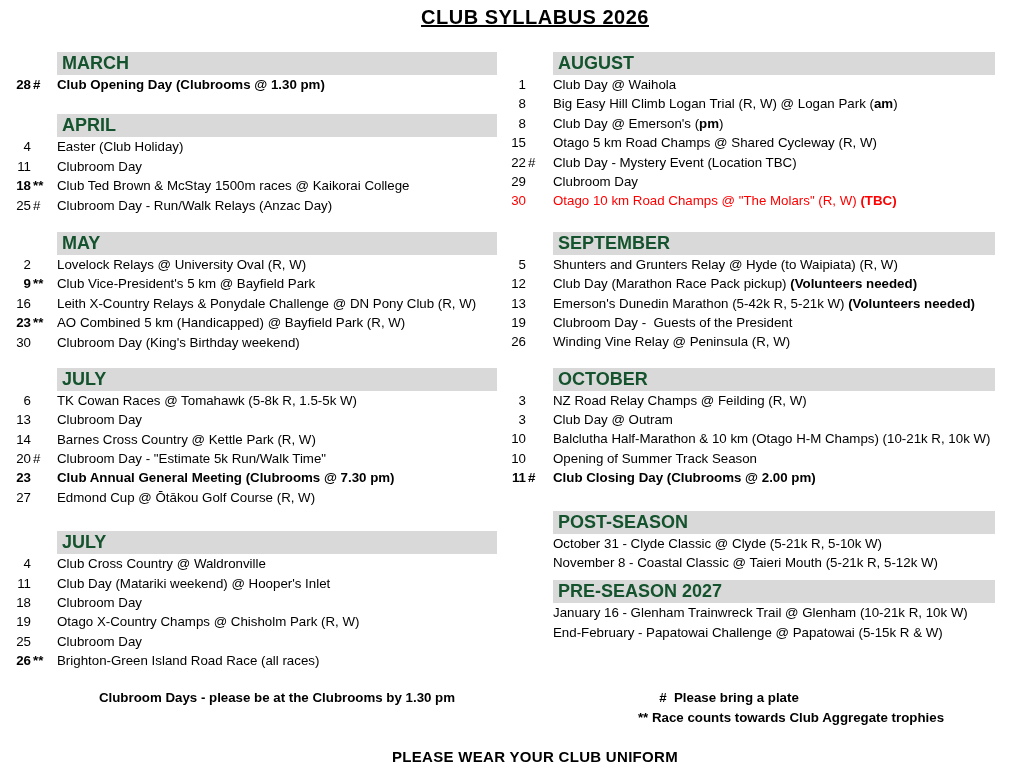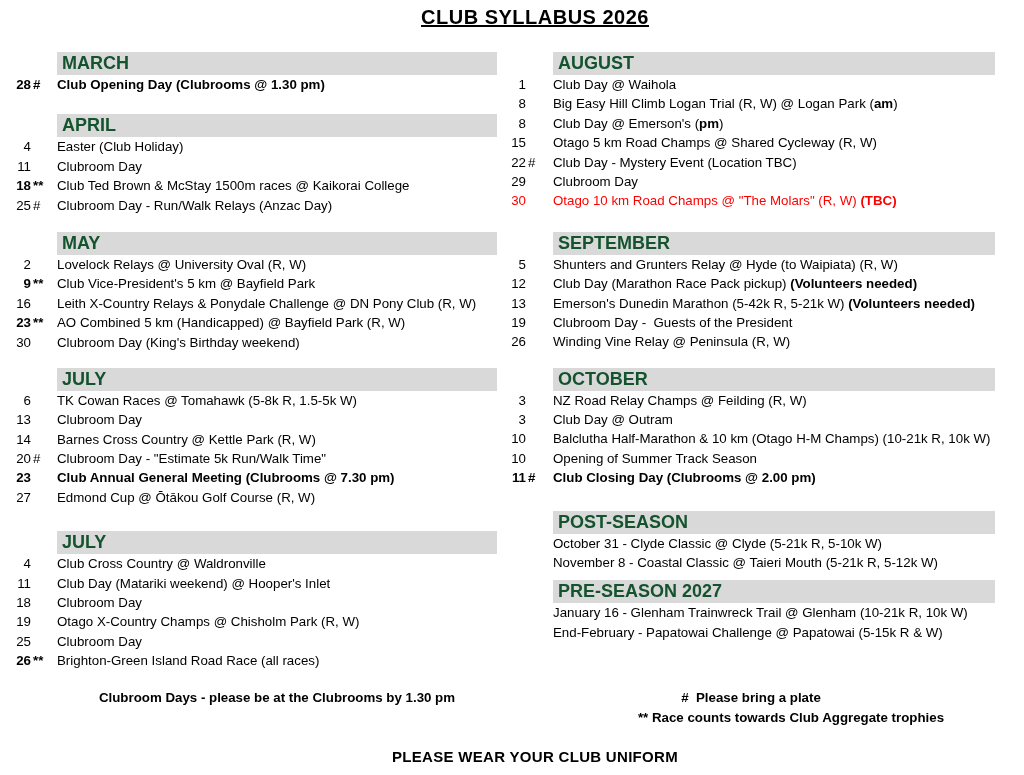--- a/index.html
+++ b/index.html
@@ -37,21 +37,21 @@
   .col-right .date{width:48px;}
   .num{width:21px;flex:none;text-align:right;white-space:nowrap;}
   .sfx{flex:1;margin-left:2px;text-align:left;white-space:nowrap;}
   .txt{flex:1;white-space:nowrap;overflow:visible;}
   .txt span{white-space:pre;}
   .row.nodate .txt{margin-left:48px;}
   .b{font-weight:bold;}
   .red{color:#fe0000;}
   .fnote{position:absolute;font-weight:bold;font-size:13.3px;white-space:pre;}
   .footer-left{left:57px;width:440px;top:690px;text-align:center;}
-  .footer-plate{left:751px;top:690px;transform:translateX(-50%);}
+  .footer-plate{left:729px;top:690px;transform:translateX(-50%);}
   .footer-race{left:791px;top:710px;transform:translateX(-50%);}
   .footer-uniform{left:535px;top:748px;transform:translateX(-50%);font-size:15px;letter-spacing:.3px;}
 </style>
 </head>
 <body>
 
 <div class="page">
   <h1 class="title">CLUB SYLLABUS 2026</h1>
   <div class="col col-left">
       <section>

